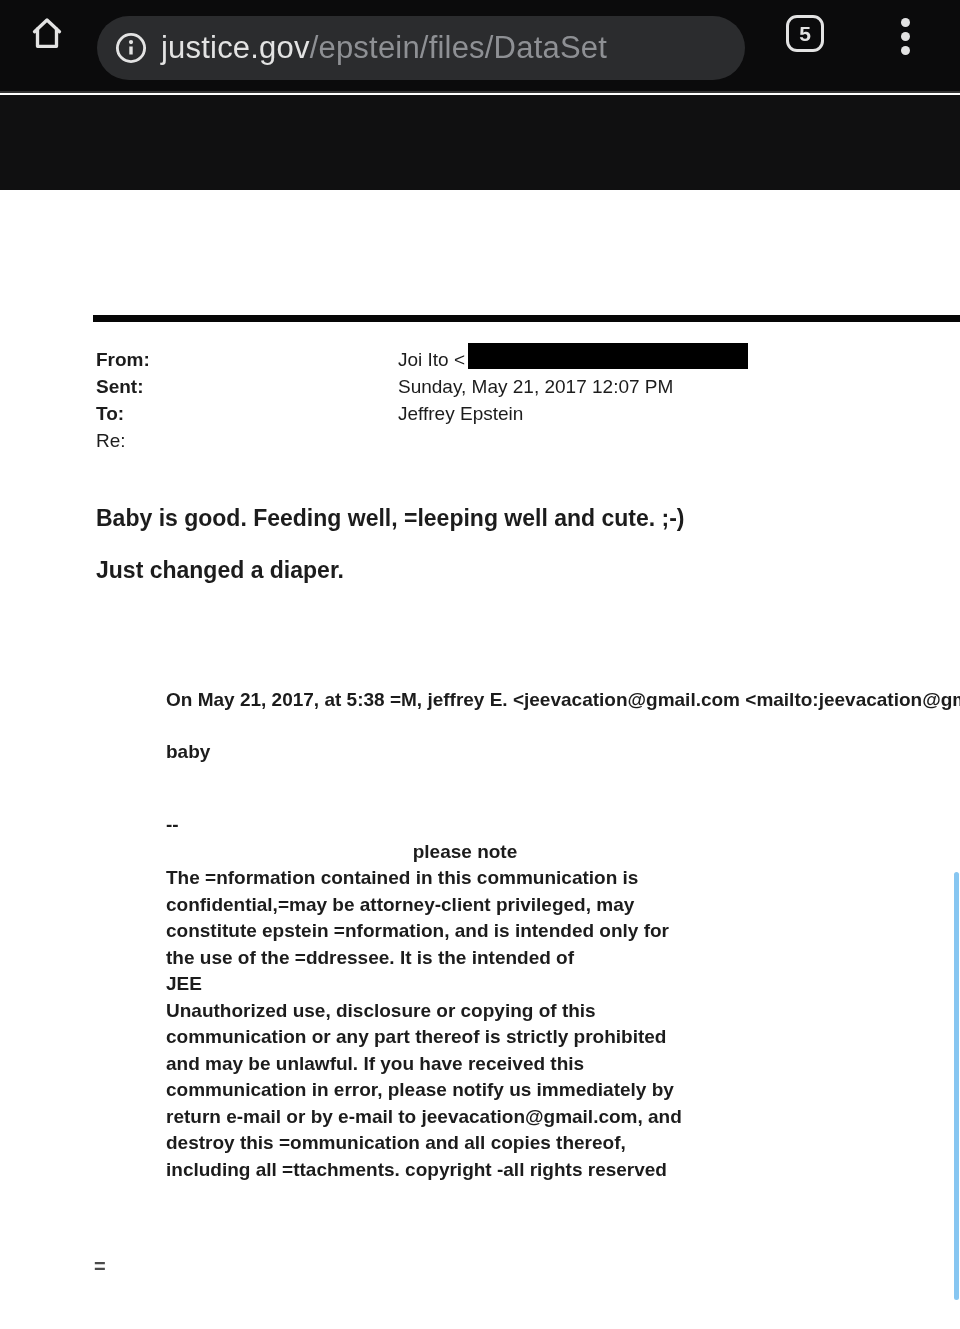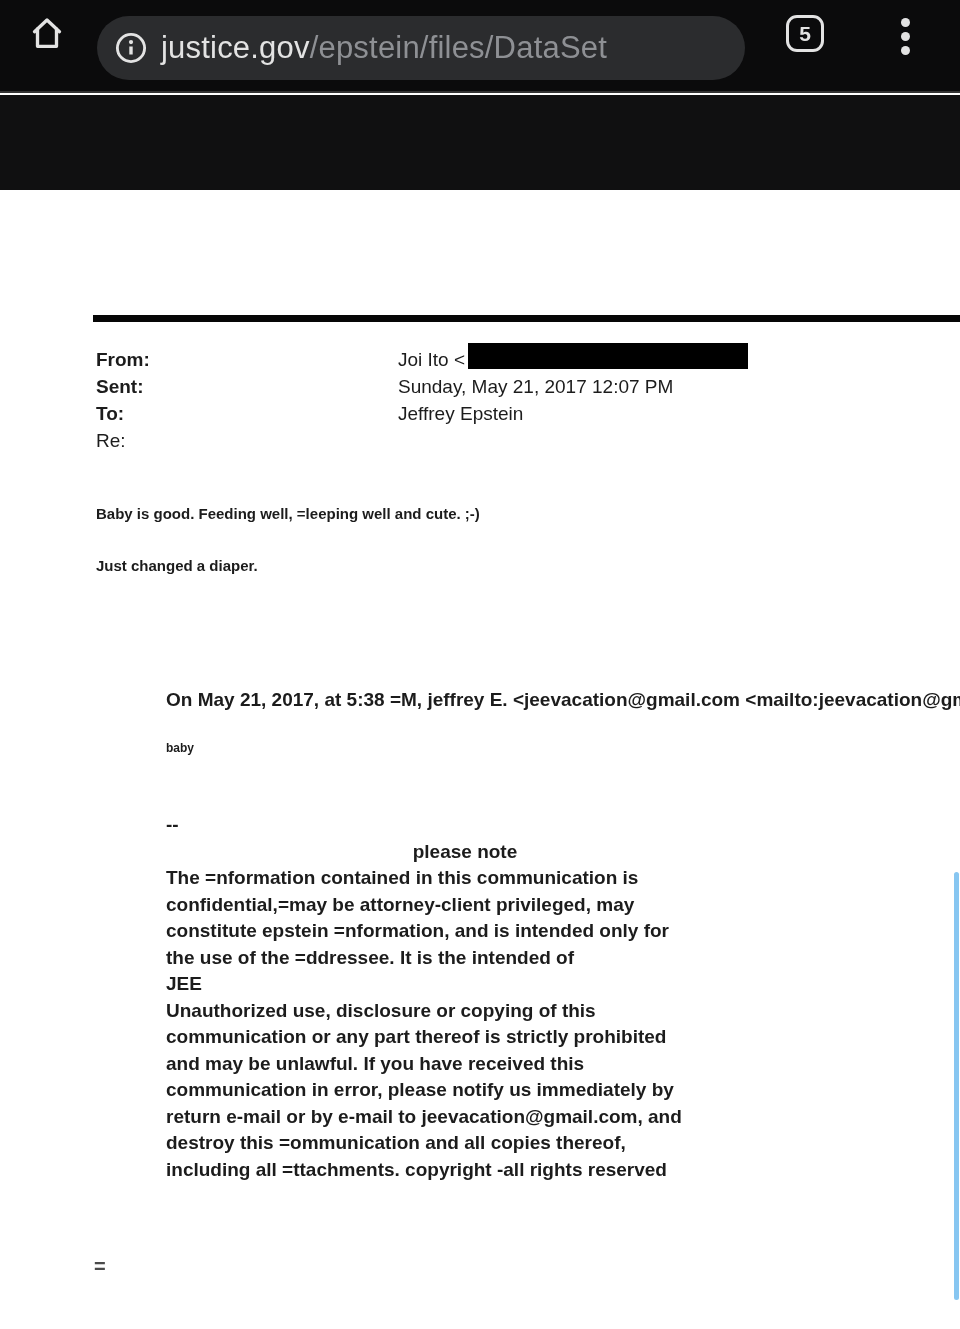--- a/index.html
+++ b/index.html
@@ -74,26 +74,26 @@
     display:grid;grid-template-columns:302px auto;
     font-size:19px;line-height:27px;
   }
   .mail-header .lbl{font-weight:700;}
   .mail-header .val{font-weight:400;}
   .redaction{
     position:absolute;left:440px;top:153px;width:280px;height:26px;
     background:var(--redaction);
   }
 
-  .body-line{position:absolute;left:68px;font-size:15px;font-weight:600;white-space:nowrap;}
+  .body-line{position:absolute;left:68px;font-size:23px;font-weight:600;white-space:nowrap;}
   .b1{top:315px;}
   .b2{top:367px;}
 
   .quoted-line{position:absolute;left:138px;top:499px;font-size:19px;font-weight:600;white-space:nowrap;}
-  .quoted-word{position:absolute;left:138px;top:551px;font-size:12px;font-weight:600;}
+  .quoted-word{position:absolute;left:138px;top:551px;font-size:19px;font-weight:600;}
 
   .sig{
     position:absolute;left:138px;top:622px;width:560px;
     font-size:19px;font-weight:600;line-height:26.5px;
   }
   .sig .indent{padding-left:38px;text-align:center;}
 
   .footer-mark{
     position:absolute;left:66px;top:1065px;
     font-size:20px;font-weight:700;color:var(--footer_mark);

